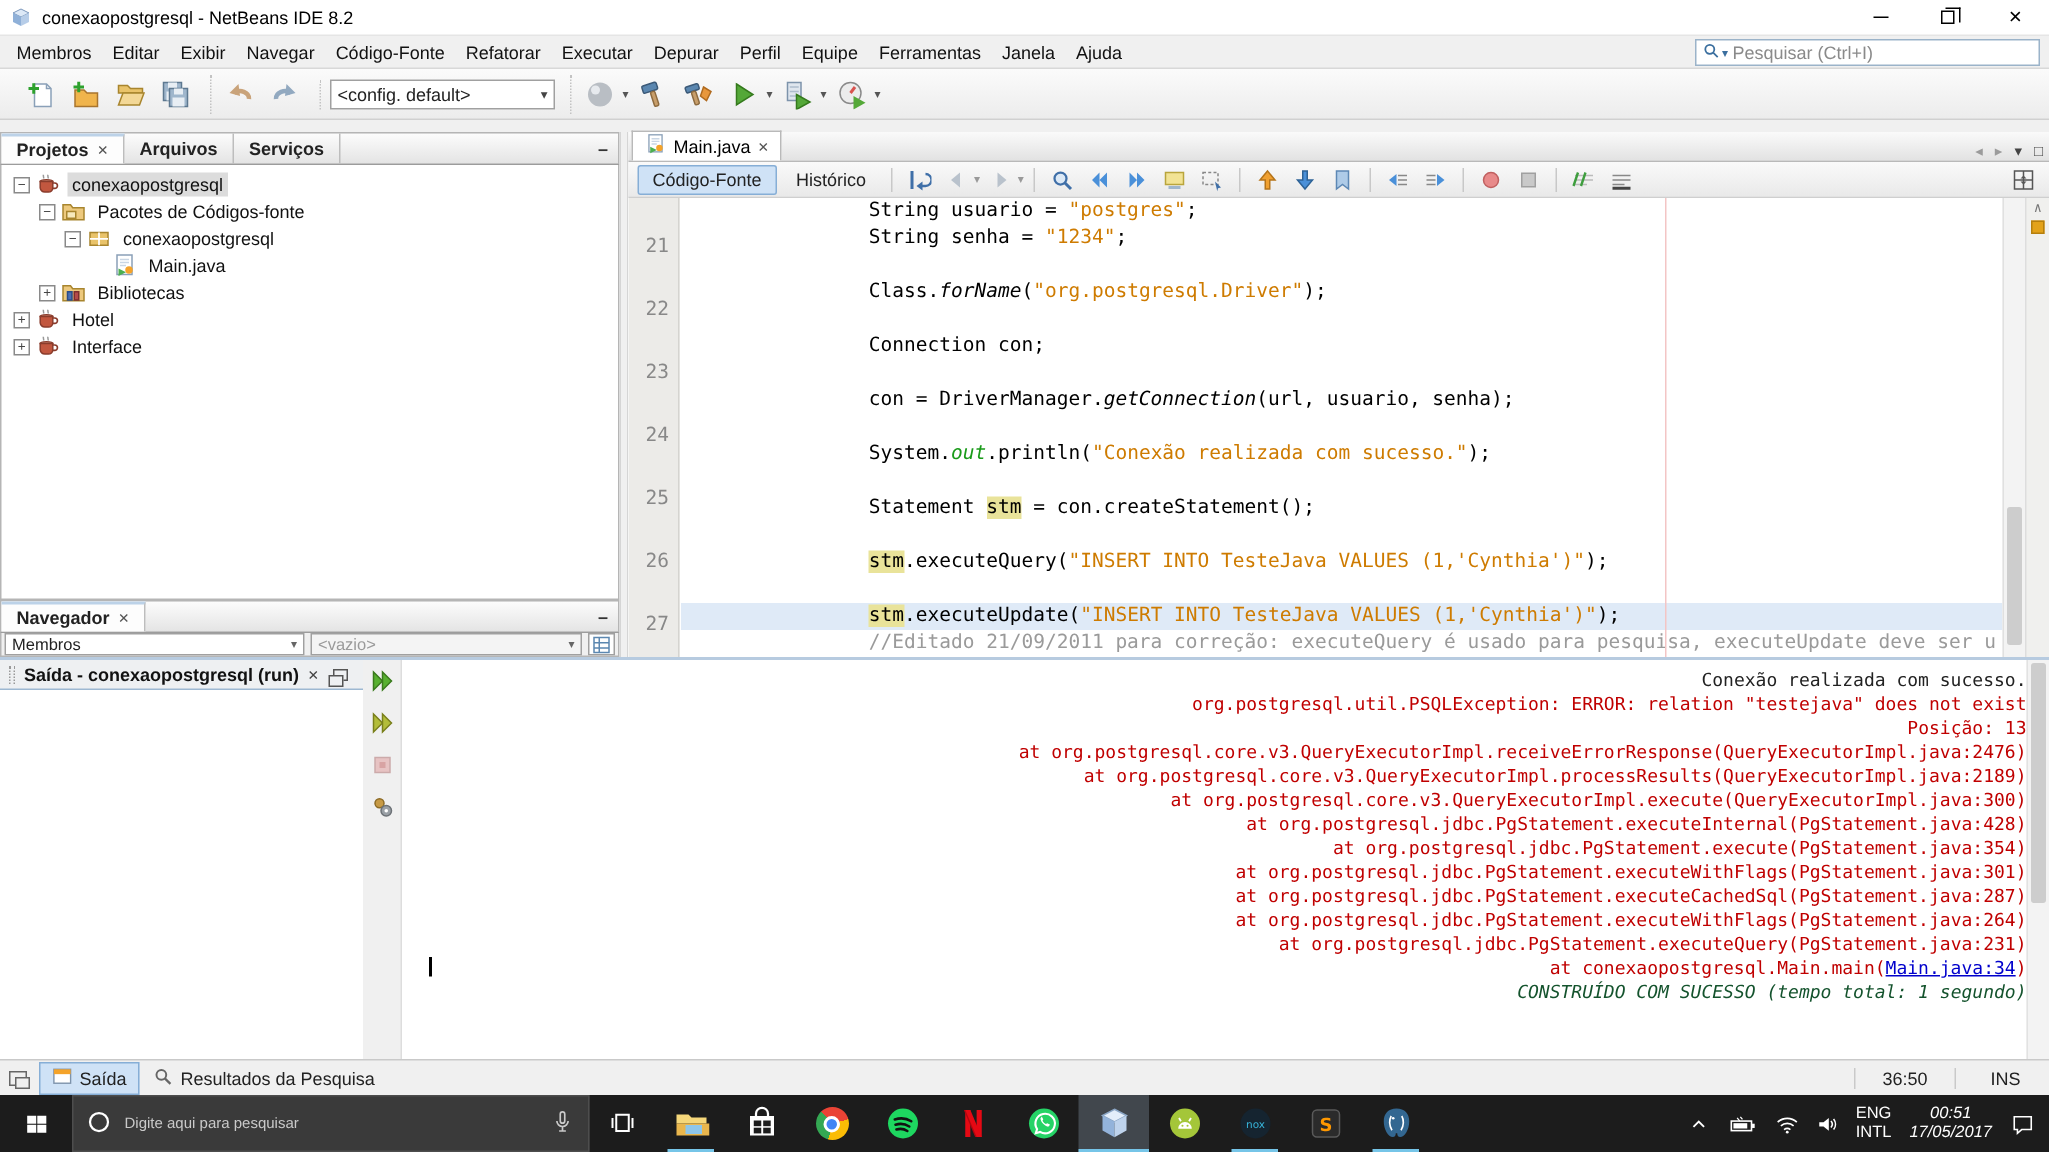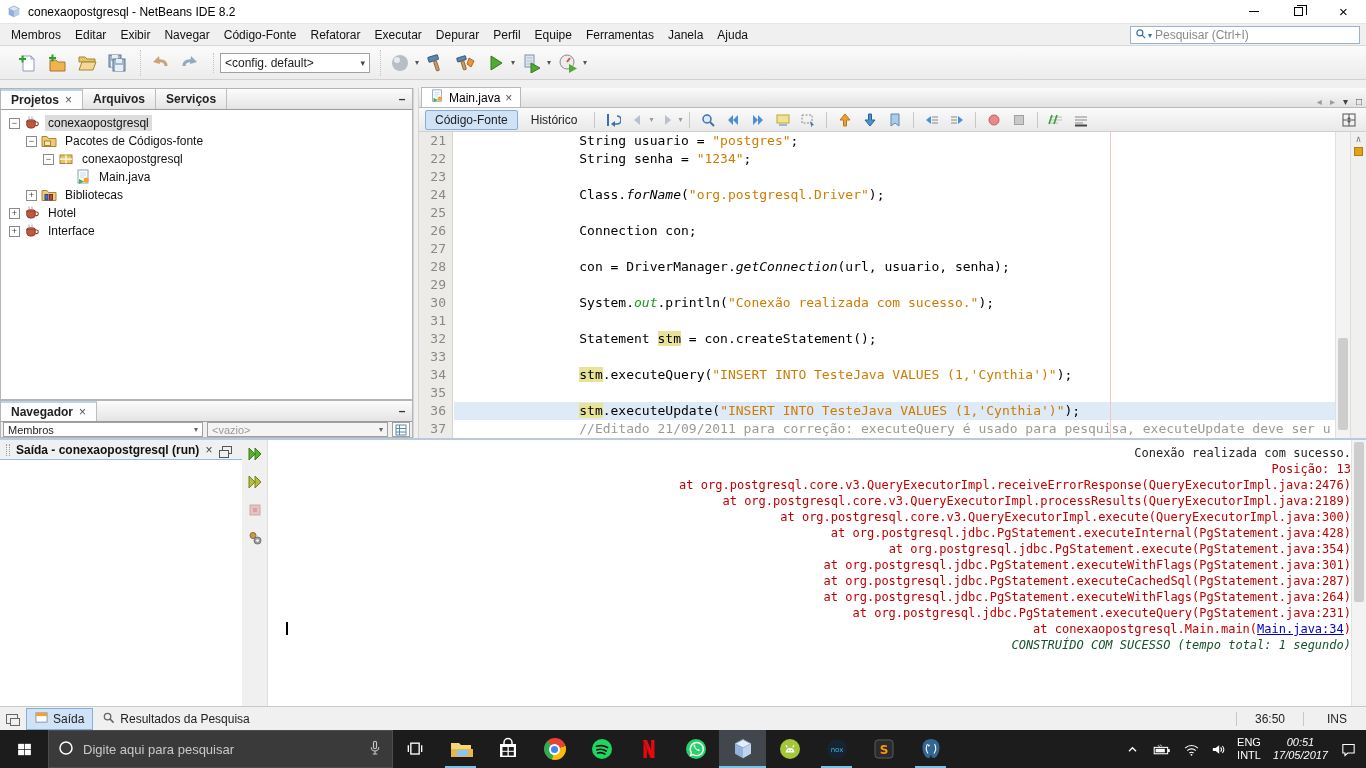--- a/index.html
+++ b/index.html
@@ -82,21 +82,21 @@
   .view-btn { padding:2px 9px; border:1px solid transparent; border-radius:2px; color:#222; }
   .view-btn.active { background:#cfe2f6; border-color:#86aed6; }
   .et-sep { width:1px; height:16px; background:#c8c8c8; margin:0 4px; }
   .et-btn { width:22px; height:20px; display:flex; align-items:center; justify-content:center; border-radius:2px; }
   .et-btn svg { width:16px; height:16px; }
   .et-caret { font-size:8px; color:#999; margin-left:-3px; }
   .et-right { margin-left:auto; }
 
   .editor-body { position:relative; height:306px; background:#fff; overflow:hidden; font-family:"DejaVu Sans Mono", monospace; font-size:13px; }
   .gutter { position:absolute; left:0; top:0; bottom:0; width:34px; background:#ecebe8; border-right:1px solid #d5d4d0; color:#888; text-align:right; }
-  .ln { height:18px; line-height:18px; padding-right:6px; }
+  .ln { height:18px; line-height:18px; padding-right:6px;margin-top:24px; }
   .code-lines { position:absolute; left:35px; right:31px; top:0; bottom:0; overflow:hidden; }
   .code-line { height:18px; line-height:18px; white-space:pre; position:relative; }
   .code-line.current { background:#dfeaf7; }
   .seg-p { color:#000; }
   .seg-s { color:#ce7b00; }
   .seg-c { color:#9a9a9a; }
   .seg-m { color:#000; font-style:italic; }
   .seg-f { color:#1a9b1a; font-style:italic; }
   .seg-hl { background:#e9e39a; color:#000; }
   .margin-line { position:absolute; top:0; bottom:0; left:691px; width:1px; background:#f3c5c5; }
@@ -137,21 +137,21 @@
   .sb-spacer { flex:1; }
   .sb-sep { width:1px; height:14px; background:#c9c9c9; margin:0 10px; }
   .sb-val { color:#222; min-width:46px; text-align:center; }
 
   
   .taskbar { height:38px; background:#1c1c1c; display:flex; align-items:stretch; color:#fff; }
   .tk-start { width:48px; display:flex; align-items:center; justify-content:center; }
   .tk-start svg { width:17px; height:17px; }
   .tk-search { width:345px; background:#3a3a3a; border:1px solid #4d4d4d; display:flex; align-items:center; margin:0; padding:0 8px; gap:8px; }
   .tk-search svg { width:18px; height:18px; flex:none; }
-  .tk-search input { background:transparent; border:none; outline:none; color:#c9c9c9; flex:1; font-size:13px; font-family:"Liberation Sans",sans-serif; }
+  .tk-search input { background:transparent; border:none; outline:none; color:#c9c9c9; flex:1; font-size:10px; font-family:"Liberation Sans",sans-serif; }
   .tk-search input::placeholder { color:#c9c9c9; }
   .tk-taskview { width:44px; display:flex; align-items:center; justify-content:center; }
   .tk-taskview svg { width:20px; height:20px; }
   .tk-apps { display:flex; }
   .tk-app { width:47px; display:flex; align-items:center; justify-content:center; position:relative; }
   .tk-app svg { width:24px; height:24px; }
   .tk-app.active { background:#41474d; }
   .tk-app .openbar { position:absolute; bottom:0; left:8px; right:8px; height:2px; background:#76c5e8; }
   .tk-app.active .openbar { left:0; right:0; height:2px; }
   .tk-tray { margin-left:auto; display:flex; align-items:center; padding-right:4px; }
@@ -649,20 +649,21 @@
               <rect x="6" y="6" width="4" height="4" fill="#d8a3a3"></rect>
             </svg></span>
         <span><svg viewBox="0 0 16 16">
               <circle cx="6" cy="5.5" r="3" fill="#c79a45" stroke="#8d6b26"></circle>
               <circle cx="10.5" cy="10.5" r="3.5" fill="#9aa0a6" stroke="#6d7277"></circle>
               <circle cx="10.5" cy="10.5" r="1.2" fill="#fff"></circle>
             </svg></span>
       </div>
       <div class="console" id="console">
           <div class="out-line"><span class="ot-stdout">Conexão realizada com sucesso.</span></div>
+          <div class="out-line"><span class="ot-error">org.postgresql.util.PSQLException: ERROR: relation "testejava" does not exist</span></div>
           <div class="out-line"><span class="ot-error">  Posição: 13</span></div>
           <div class="out-line"><span class="ot-error">        at org.postgresql.core.v3.QueryExecutorImpl.receiveErrorResponse(QueryExecutorImpl.java:2476)</span></div>
           <div class="out-line"><span class="ot-error">        at org.postgresql.core.v3.QueryExecutorImpl.processResults(QueryExecutorImpl.java:2189)</span></div>
           <div class="out-line"><span class="ot-error">        at org.postgresql.core.v3.QueryExecutorImpl.execute(QueryExecutorImpl.java:300)</span></div>
           <div class="out-line"><span class="ot-error">        at org.postgresql.jdbc.PgStatement.executeInternal(PgStatement.java:428)</span></div>
           <div class="out-line"><span class="ot-error">        at org.postgresql.jdbc.PgStatement.execute(PgStatement.java:354)</span></div>
           <div class="out-line"><span class="ot-error">        at org.postgresql.jdbc.PgStatement.executeWithFlags(PgStatement.java:301)</span></div>
           <div class="out-line"><span class="ot-error">        at org.postgresql.jdbc.PgStatement.executeCachedSql(PgStatement.java:287)</span></div>
           <div class="out-line"><span class="ot-error">        at org.postgresql.jdbc.PgStatement.executeWithFlags(PgStatement.java:264)</span></div>
           <div class="out-line"><span class="ot-error">        at org.postgresql.jdbc.PgStatement.executeQuery(PgStatement.java:231)</span></div>

